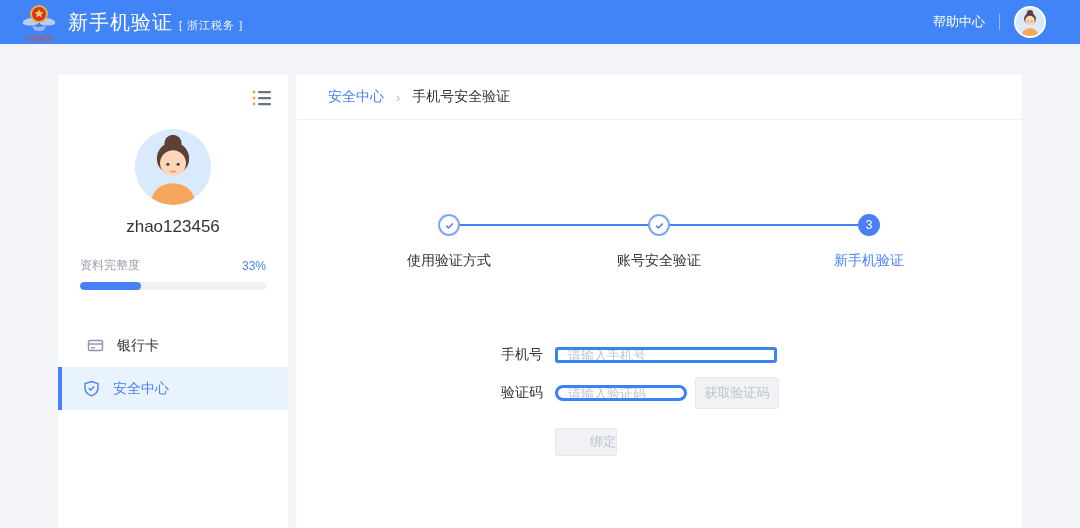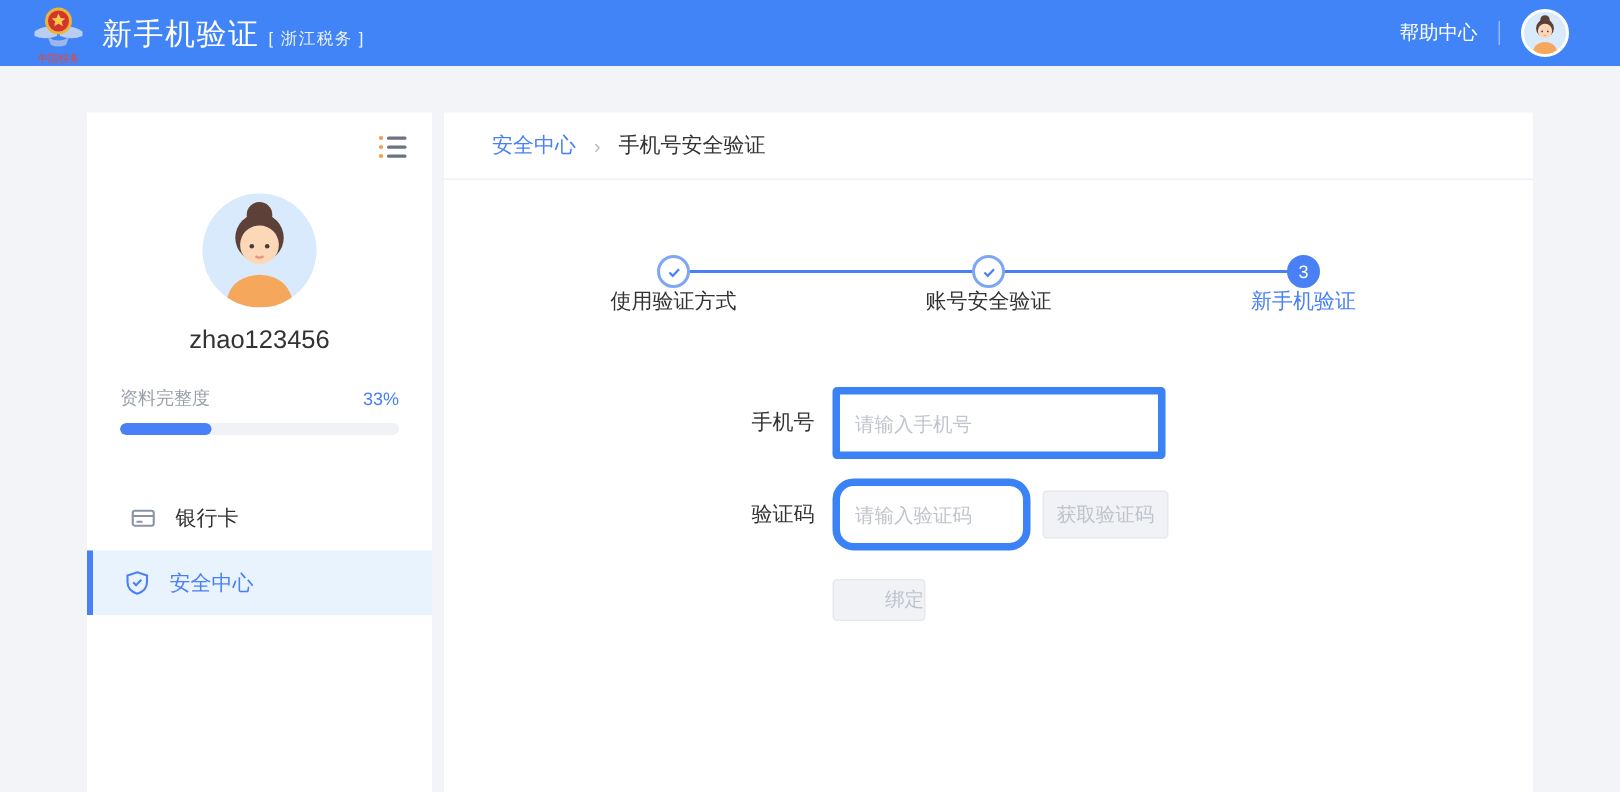--- a/index.html
+++ b/index.html
@@ -22,21 +22,21 @@
   .help-center { color:#fff; font-size:13px; cursor:pointer; }
   .header-divider { width:1px; height:16px; background:rgba(255,255,255,.45); margin:0 14px; }
   .header-avatar {
     width:32px; height:32px; border-radius:50%; overflow:hidden;
     background:#d8eafc; border:2px solid #fff; cursor:pointer;
   }
   .avatar-svg { width:100%; height:100%; display:block; }
 
   
   .content { display:flex; margin:31px 58px 0; height:453px; gap:8px; }
-  .card { background:#fff; }
+  .card { background:#fff;gap:44px; }
 
   
   .sidebar { width:230px; flex-shrink:0; position:relative; padding-top:14px; }
   .list-icon { position:absolute; top:14px; right:16px; width:20px; height:18px; cursor:pointer; }
   .profile { text-align:center; }
   .side-avatar {
     width:76px; height:76px; border-radius:50%; overflow:hidden;
     background:#d8eafc; margin:40px auto 0;
   }
   .username { font-size:17px; color:#333; margin-top:12px; }
@@ -84,30 +84,30 @@
     display:flex; align-items:center; justify-content:center;
     margin:0 auto; position:relative; z-index:2;
   }
   .step-dot svg { width:11px; height:11px; }
   .step-dot.current {
     background:#4a80f5; border-color:#4a80f5;
     color:#fff; font-size:12px;
   }
   .step-label {
     position:absolute; left:50%; transform:translateX(-50%);
-    top:22px; white-space:nowrap; font-size:14px; color:#333;
+    top:38px; white-space:nowrap; font-size:14px; color:#333;
   }
   .step-label.current { color:#4a80f5; }
 
   
   .verify-form { margin:24px 0 0 199px; }
   .form-row { display:flex; align-items:center; margin-bottom:13px; }
   .form-label { width:48px; text-align:right; font-size:14px; color:#333; margin-right:12px; flex-shrink:0; }
   .text-input {
-    height:48px; border:5px solid #3b82f6; border-radius:3px;
+    height:16px; border:3px solid #3b82f6; border-radius:3px;
     padding:0 10px; font-size:13px; color:#333; outline:none;
     font-family:"Liberation Sans","DejaVu Sans",sans-serif;
   }
   .text-input::placeholder { color:#c0c4cc; }
   .input-phone { width:222px; }
   .input-code { width:132px;border-radius:14px; }
   .btn-disabled {
     background:#f0f2f5; border:1px solid #e6e8ee; border-radius:3px;
     color:#bfc3cc; font-size:13px; cursor:not-allowed;
     font-family:"Liberation Sans","DejaVu Sans",sans-serif;

